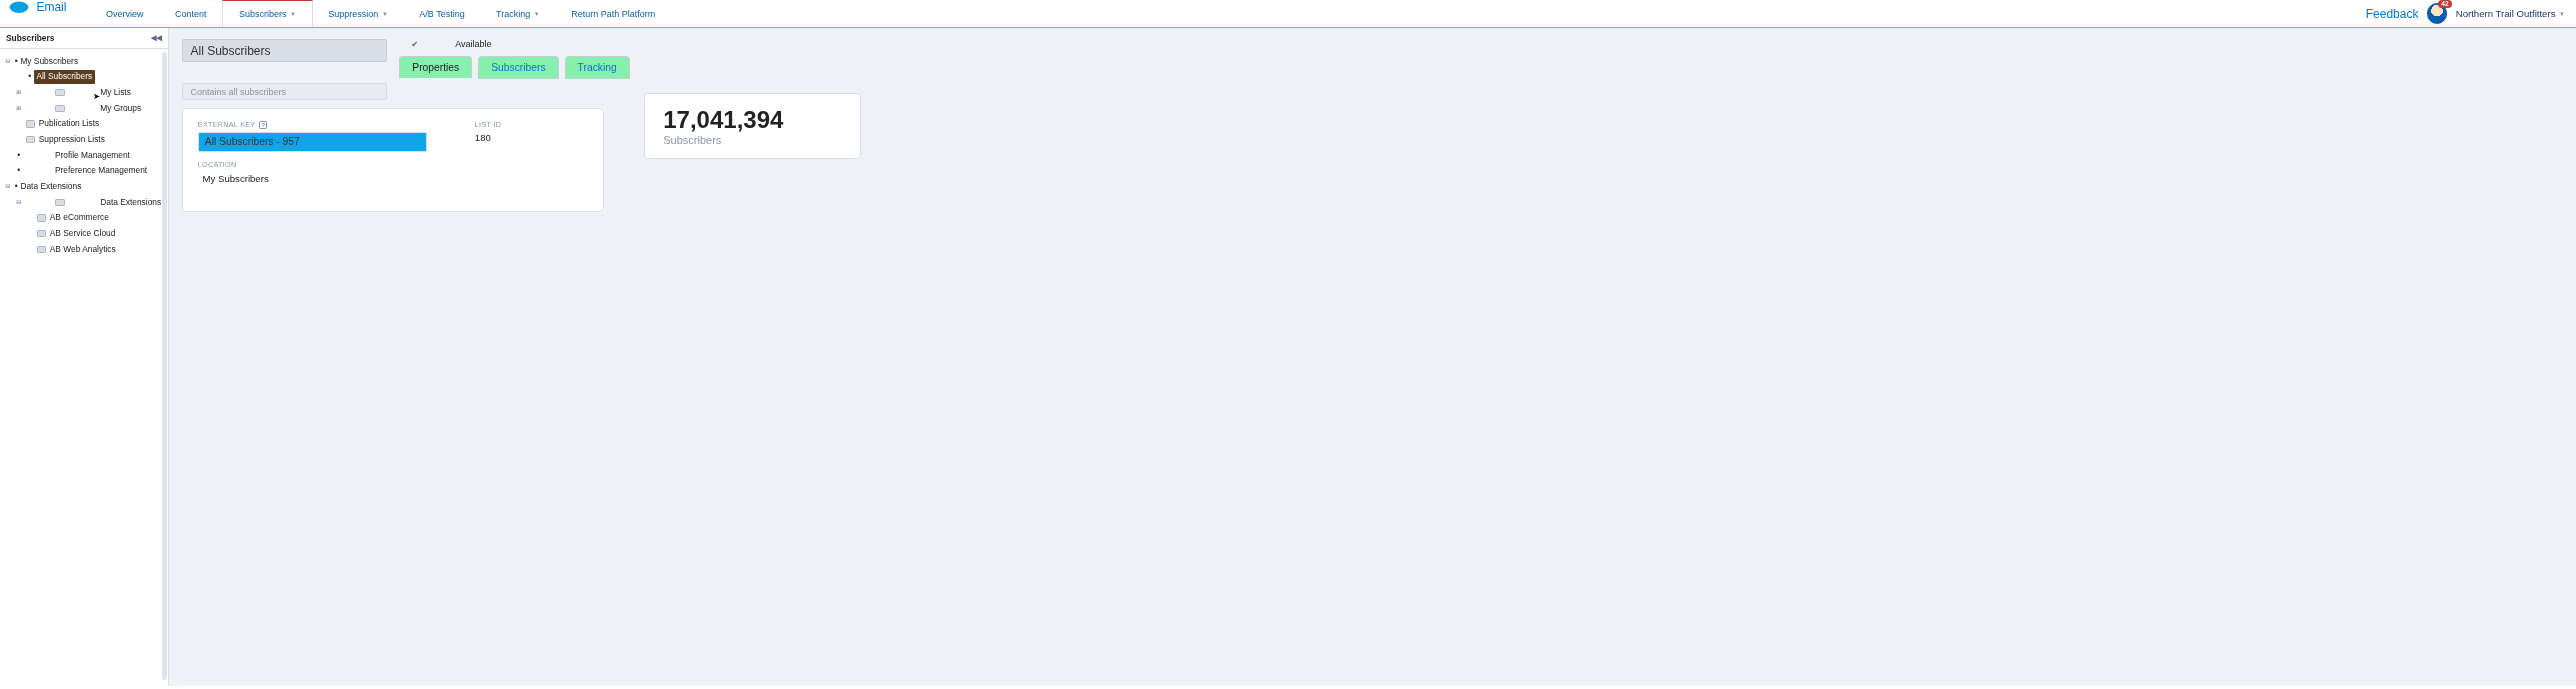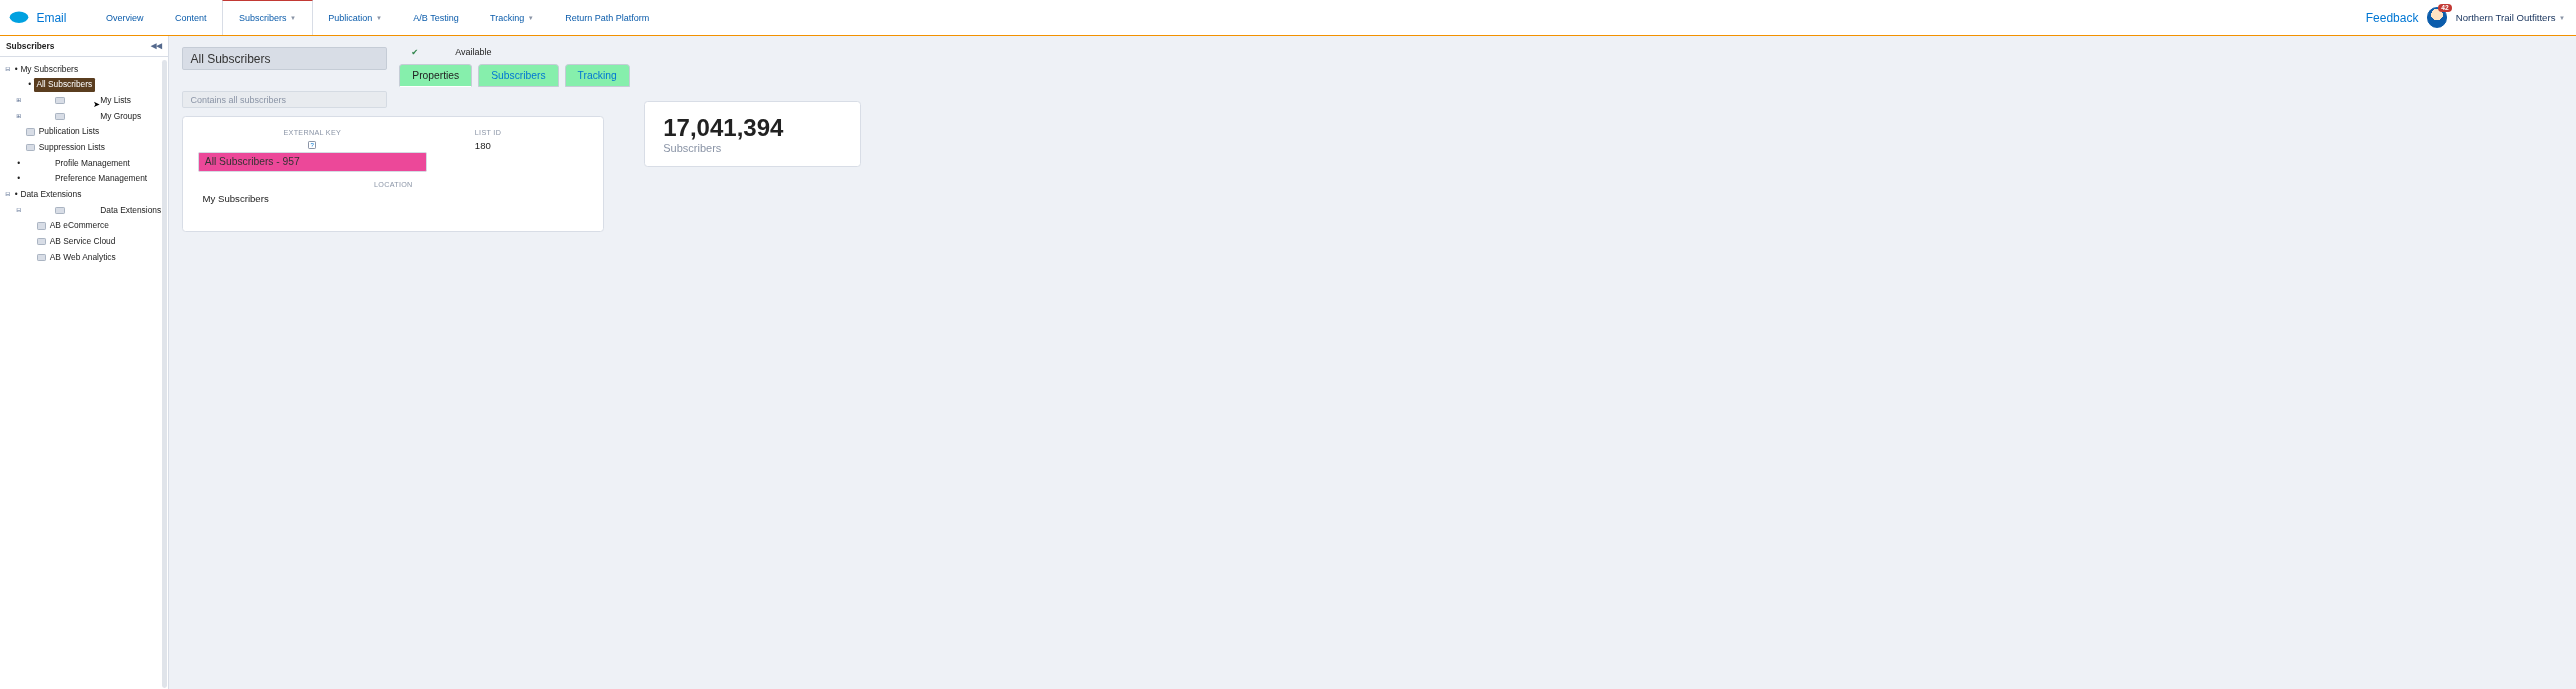--- a/index.html
+++ b/index.html
@@ -1,17 +1,17 @@
 <!DOCTYPE html>
 <html style="font-size:9.6px"><head>
 <meta charset="utf-8">
 <style>
 * { margin: 0; padding: 0; box-sizing: border-box; font-family: "Salesforce Sans", Arial, sans-serif; }
 body { background: #fff; color: #222; }
-.topbar { display: flex; align-items: center; height: 36px; border-bottom: 1.8px solid #f29100; }
+.topbar { display: flex; height: 28px; border-bottom: 1.8px solid #f29100; }
 .sf-logo { width: 22px; height: 14.5px; margin: 0 6px 0 8.4px; }
 .sf-logo svg { width: 100%; height: 100%; }
 .app-name { color: #0176d3; font-size: 12px; margin-right: 24px; }
 .nav-tabs { display: flex; height: 100%; flex: 1; }
 .nav-tab { display: flex; align-items: center; padding: 0 15.7px; color: #0b5cab; font-size: 9px; cursor: pointer; border-top: 1.8px solid transparent; }
 .nav-tab.active { border-top: 1.8px solid #c23934; border-left: 0.6px solid #d8dde6; border-right: 0.6px solid #d8dde6; color: #0b5cab; font-weight: 500; }
 .nav-tab .dd { margin-left: 3.6px; color: #8a94a6; font-size: 6px; }
 .right-area { display: flex; align-items: center; margin-left: auto; padding-right: 11px; gap: 8.4px; }
 .feedback { color: #0176d3; font-size: 12px; }
 .avatar-wrap { position: relative; width: 20.5px; height: 20.5px; }
@@ -40,23 +40,23 @@
 .subtitle-box { background: #e8ebef; border: 0.6px solid #d5dbe3; border-radius: 1.8px; padding: 2.4px 7.2px; font-size: 9px; color: #8a94a6; width: 205px; margin-top: 21px; }
 .status-row { display: flex; align-items: center; gap: 4.8px; margin-left: 12px; }
 .check { color: #2e844a; font-size: 8.4px; }
 .status-text { color: #222; font-size: 9px; margin-left: 32px; }
 .top-row { display: flex; align-items: flex-start; gap: 12px; }
 .tabs-row { display: flex; margin-top: 7.2px; gap: 6px; }
 .ctab { border: 0.6px solid #c5ccd6; border-radius: 3.6px 3.6px 0 0; padding: 4.8px 12px; font-size: 10.3px; background: #86efac; cursor: pointer; }
 .ctab.active { color: #222; border-bottom: 0.6px solid #fff; }
 .ctab.inactive { color: #0176d3; }
 .panel { background: #fff; border: 0.6px solid #d8dde6; border-radius: 3.6px; margin-top: 8.4px; padding: 11px 14.5px; width: 422px; }
-.panel .label-sm { font-size: 7.2px; color: #8a94a6; letter-spacing: 0.3px; text-transform: uppercase; margin-bottom: 2.4px; display: flex; align-items: center; gap: 3.6px; flex-direction: column; }
+.panel .label-sm { font-size: 7.2px; color: #8a94a6; letter-spacing: 0.3px; text-transform: uppercase; margin-bottom: 2.4px; display: flex; align-items: center; gap: 3.6px; }
 .panel .help { width: 8.4px; height: 8.4px; border: 0.6px solid #8a94a6; color: #0176d3; font-size: 6px; display: inline-flex; align-items: center; justify-content: center; border-radius: 1.2px; }
-.ext-key-box { background: #ec4899; border: 0.6px solid #d5dbe3; border-radius: 1.8px; padding: 3.6px 6px; font-size: 10.3px; color: #333; width: 229px; }
+.ext-key-box { background: #0ea5e9; border: 0.6px solid #d5dbe3; border-radius: 1.8px; padding: 3.6px 6px; font-size: 10.3px; color: #333; width: 229px; }
 .row2 { display: flex; gap: 48px; margin-bottom: 8.4px; }
 .val { font-size: 9.6px; color: #222; margin-top: 1.2px; }
 .loc-row { display: flex; align-items: center; gap: 4.8px; }
 .stats-card { background: #fff; border: 0.6px solid #d8dde6; border-radius: 3.6px; padding: 12px 18px; margin-top: 54px; min-width: 217px; }
 .big-num { font-size: 24px; font-weight: bold; color: #222; }
 .big-label { font-size: 11px; color: #8a94a6; }
 .scrollbar-fake { position: absolute; right: 1.2px; top: 24px; bottom: 6px; width: 4.8px; background: #e0e4ea; border-radius: 2.4px; }
 .cursor-icon { position: absolute; left: 93px; top: 63px; font-size: 8.4px; color: #000; pointer-events: none; }
 </style>
 </head>
@@ -74,21 +74,21 @@
         <span>Overview</span>
       </div>
     <div class="nav-tab">
         <span>Content</span>
       </div>
     <div class="nav-tab active">
         <span>Subscribers</span>
         <span class="dd">▼</span>
       </div>
     <div class="nav-tab">
-        <span>Publication</span>
+        <span>Suppression</span>
         <span class="dd">▼</span>
       </div>
     <div class="nav-tab">
         <span>A/B Testing</span>
       </div>
     <div class="nav-tab">
         <span>Tracking</span>
         <span class="dd">▼</span>
       </div>
     <div class="nav-tab">

